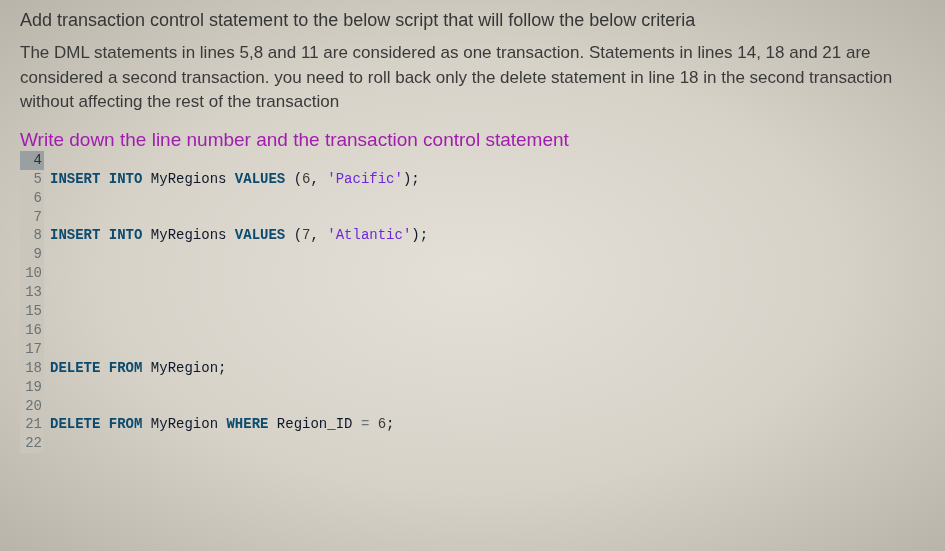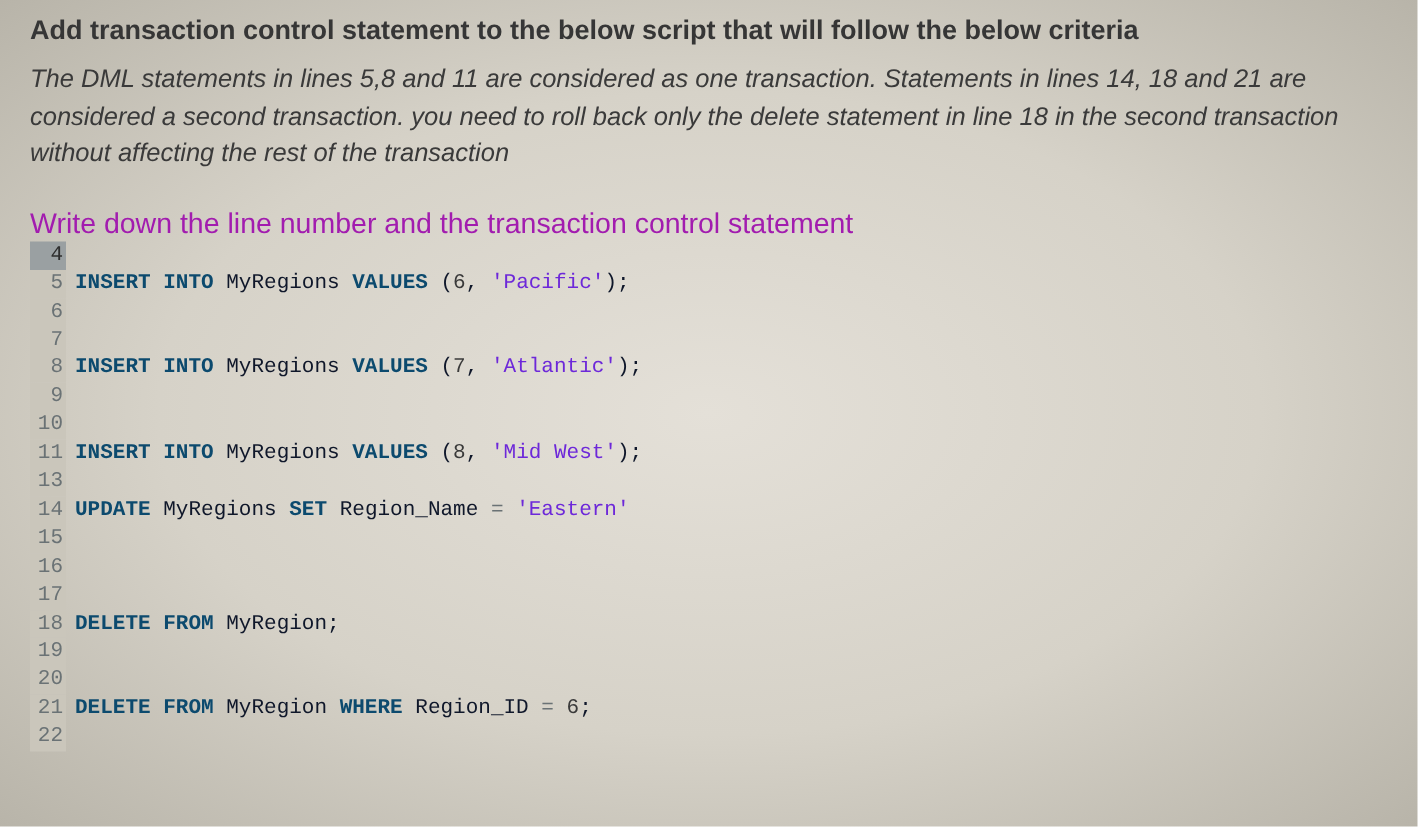--- a/index.html
+++ b/index.html
@@ -7,30 +7,29 @@
     width: 945px;
     height: 551px;
     font-family: "Segoe UI", Tahoma, Arial, sans-serif;
     background: radial-gradient(ellipse at center, #e4e0d8 0%, #d6d2c8 55%, #b8b4a9 100%);
     color: #2f3232;
     padding: 10px 20px 0 20px;
     overflow: hidden;
   }
   .question-title {
     font-size: 18px;
-    font-weight: 700;
+    font-weight: 400;
     margin-bottom: 10px;
     color: #363636;
   }
   .question-body {
     font-size: 17px;
     line-height: 1.45;
-    margin-bottom: 24px;
+    margin-bottom: 14px;
     color: #3a3a3a;
-    font-style: italic;
   }
   .instruction {
     font-size: 19px;
     font-weight: 400;
     color: #a21caf;
   }
   .code-block {
     font-family: Consolas, "Courier New", monospace;
     font-size: 14px;
     line-height: 1.35;
@@ -71,23 +70,21 @@
 <div class="instruction">Write down the line number and the transaction control statement</div>
 
 <div class="code-block">
   <div class="code-line"><span class="lineno cursor">4</span><span class="code"></span></div>
   <div class="code-line"><span class="lineno">5</span><span class="code"><span class="kw">INSERT INTO</span><span class="plain"> MyRegions </span><span class="kw">VALUES</span><span class="plain"> (</span><span class="num">6</span><span class="plain">, </span><span class="str">'Pacific'</span><span class="plain">);</span></span></div>
   <div class="code-line"><span class="lineno">6</span><span class="code"></span></div>
   <div class="code-line"><span class="lineno">7</span><span class="code"></span></div>
   <div class="code-line"><span class="lineno">8</span><span class="code"><span class="kw">INSERT INTO</span><span class="plain"> MyRegions </span><span class="kw">VALUES</span><span class="plain"> (</span><span class="num">7</span><span class="plain">, </span><span class="str">'Atlantic'</span><span class="plain">);</span></span></div>
   <div class="code-line"><span class="lineno">9</span><span class="code"></span></div>
   <div class="code-line"><span class="lineno">10</span><span class="code"></span></div>
-  <div class="code-line"><span class="lineno">11</span><span class="code"><span class="kw">INSERT INTO</span><span class="plain"> MyRegions </span><span class="kw">VALUES</span><span class="plain"> (</span><span class="num">8</span><span class="plain">, </span><span class="str">'Mid West'</span><span class="plain">);</span></span></div>
   <div class="code-line"><span class="lineno">13</span><span class="code"></span></div>
-  <div class="code-line"><span class="lineno">14</span><span class="code"><span class="kw">UPDATE</span><span class="plain"> MyRegions </span><span class="kw">SET</span><span class="plain"> Region_Name </span><span class="gray">= </span><span class="str">'Eastern'</span></span></div>
   <div class="code-line"><span class="lineno">15</span></div>
   <div class="code-line"><span class="lineno">16</span><span class="code"></span></div>
   <div class="code-line"><span class="lineno">17</span><span class="code"></span></div>
   <div class="code-line"><span class="lineno">18</span><span class="code"><span class="kw">DELETE FROM</span><span class="plain"> MyRegion;</span></span></div>
   <div class="code-line"><span class="lineno">19</span><span class="code"></span></div>
   <div class="code-line"><span class="lineno">20</span><span class="code"></span></div>
   <div class="code-line"><span class="lineno">21</span><span class="code"><span class="kw">DELETE FROM</span><span class="plain"> MyRegion </span><span class="kw">WHERE</span><span class="plain"> Region_ID </span><span class="gray">= </span><span class="num">6</span><span class="plain">;</span></span></div>
   <div class="code-line"><span class="lineno">22</span><span class="code"></span></div>
 </div>
 

